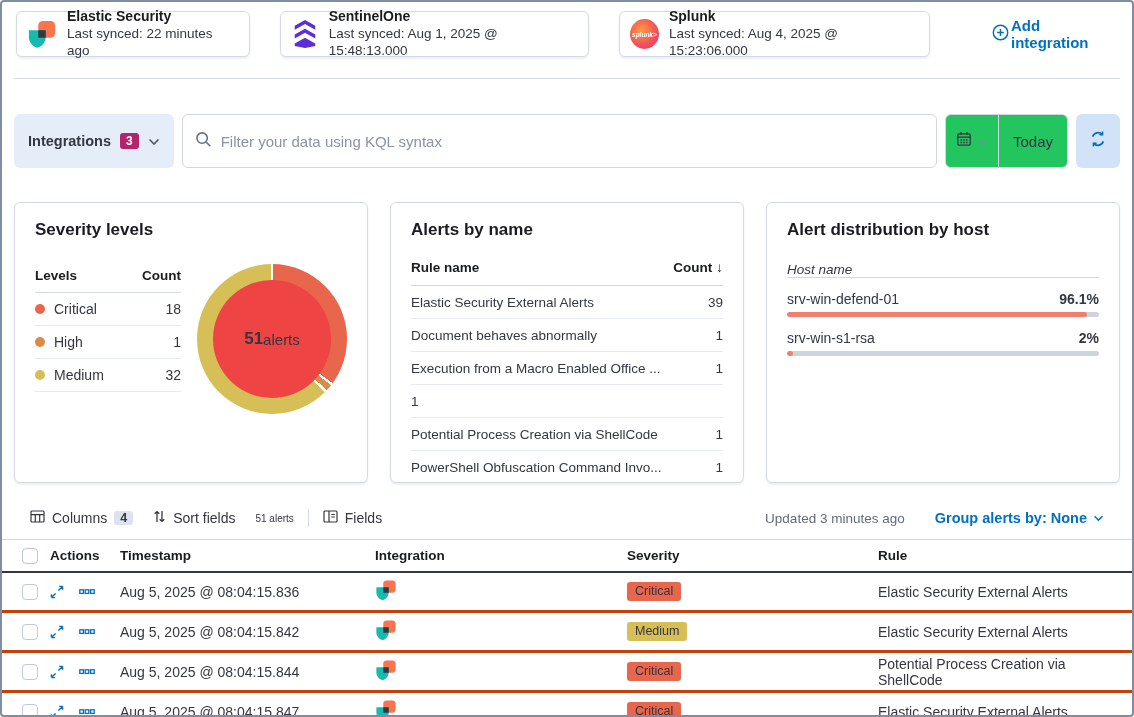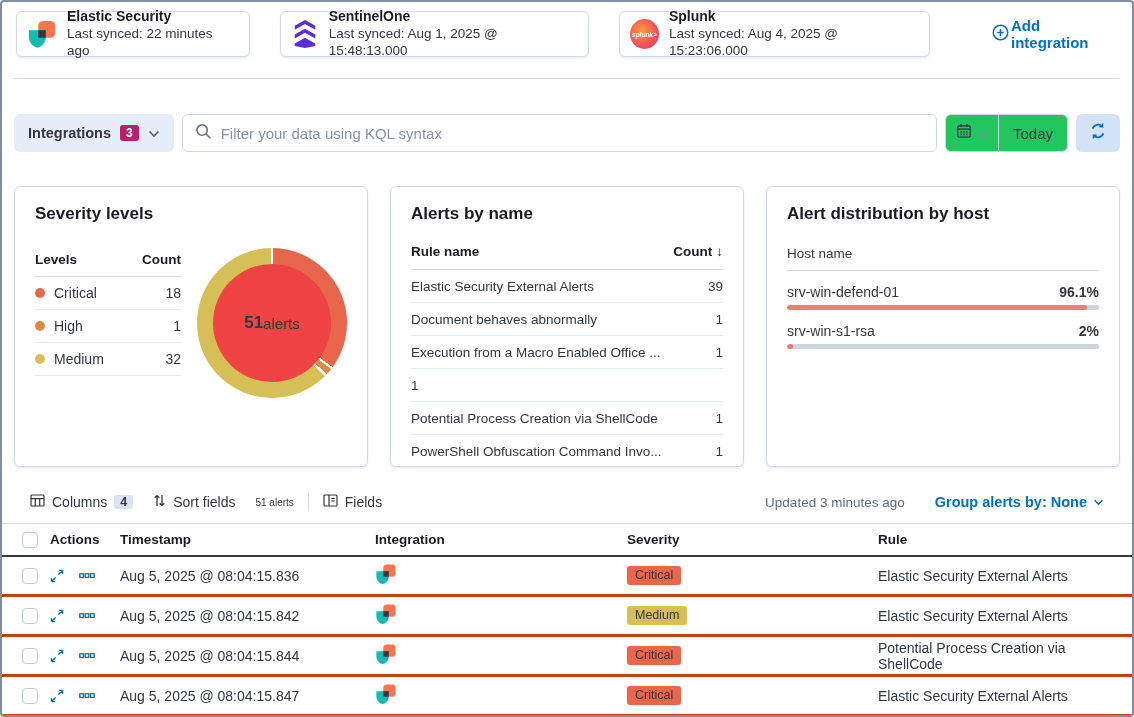--- a/index.html
+++ b/index.html
@@ -31,21 +31,21 @@
     background: radial-gradient(circle at 40% 38%, #ff9a3c 0%, #f2545b 55%, #df2e74 100%);
     display:flex; align-items:center; justify-content:center;
   }
   .splunk-circle span { color:#fff; font-size:6.5px; font-weight:700; font-style:italic; }
   .add-integration { margin-left:32px; display:flex; align-items:center; gap:2px;
     color:#0071c2; font-weight:600; font-size:15px; cursor:pointer; }
 
   .h-divider { border-top:1px solid #d3dae6; margin:21px 12px 0; }
 
   
-  .filter-row { display:flex; margin:35px 12px 0; gap:8px; height:38px; }
+  .filter-row { display:flex; margin:35px 12px 0; gap:8px; height:54px; }
   .integrations-btn { display:flex; align-items:center; gap:9px; background:#e4edf8;
     border-radius:6px; padding:0 14px; font-size:14.5px; font-weight:600; color:#343741; cursor:pointer; }
   .int-badge { background:#b3246c; color:#fff; font-size:12px; font-weight:700;
     border-radius:3px; padding:1px 6px; }
   .search-box { flex:1; border:1px solid #d0d7e2; border-radius:6px; background:#fff;
     display:flex; align-items:center; gap:9px; padding:0 12px; }
   .search-placeholder { color:#8b93a6; font-size:15px; }
   .date-group { display:flex; border:1px solid #d0d7e2; border-radius:6px; overflow:hidden; background:#22c55e; }
   .date-cal { display:flex; align-items:center; gap:6px; padding:0 10px; border-right:1px solid #d0d7e2; cursor:pointer; }
   .date-today { display:flex; align-items:center; padding:0 14px; font-size:15px; color:#343741; cursor:pointer; }
@@ -73,22 +73,22 @@
   .donut-value { font-weight:700; font-size:17px; }
   .donut-label { font-size:15px; }
 
   .abn-header { display:flex; justify-content:space-between; margin-top:20px; padding-bottom:10px;
     border-bottom:1px solid #d3dae6; font-weight:700; font-size:13.5px; color:#1a1c21; }
   .abn-sort { display:flex; align-items:center; gap:4px; }
   .abn-rows { height:186px; overflow:hidden; }
   .abn-row { display:flex; justify-content:space-between; align-items:center; height:33px;
     border-bottom:1px solid #e4e9f2; font-size:13.5px; color:#343741; }
 
-  .host-header { margin-top:22px; font-size:13.5px; color:#343741; padding-bottom:9px;
-    border-bottom:1px solid #d3dae6; }
+  .host-header { margin-top:22px; font-size:13.5px; color:#343741; 
+    border-bottom:1px solid #d3dae6;font-style:italic; }
   .host-row { margin-top:13px; }
   .host-line { display:flex; justify-content:space-between; align-items:baseline; font-size:14px; }
   .host-pct { font-weight:700; }
   .host-bar { margin-top:5px; height:5px; border-radius:3px; background:#ccd4e0; overflow:hidden; }
   .host-fill { height:100%; border-radius:3px; }
 
   
   .tbl-toolbar { display:flex; align-items:center; margin-top:26px; padding:0 28px 12px;
     border-bottom:1px solid #d3dae6; font-size:14px; color:#343741; }
   .tb-item { display:flex; align-items:center; gap:7px; margin-right:20px; cursor:pointer; }

